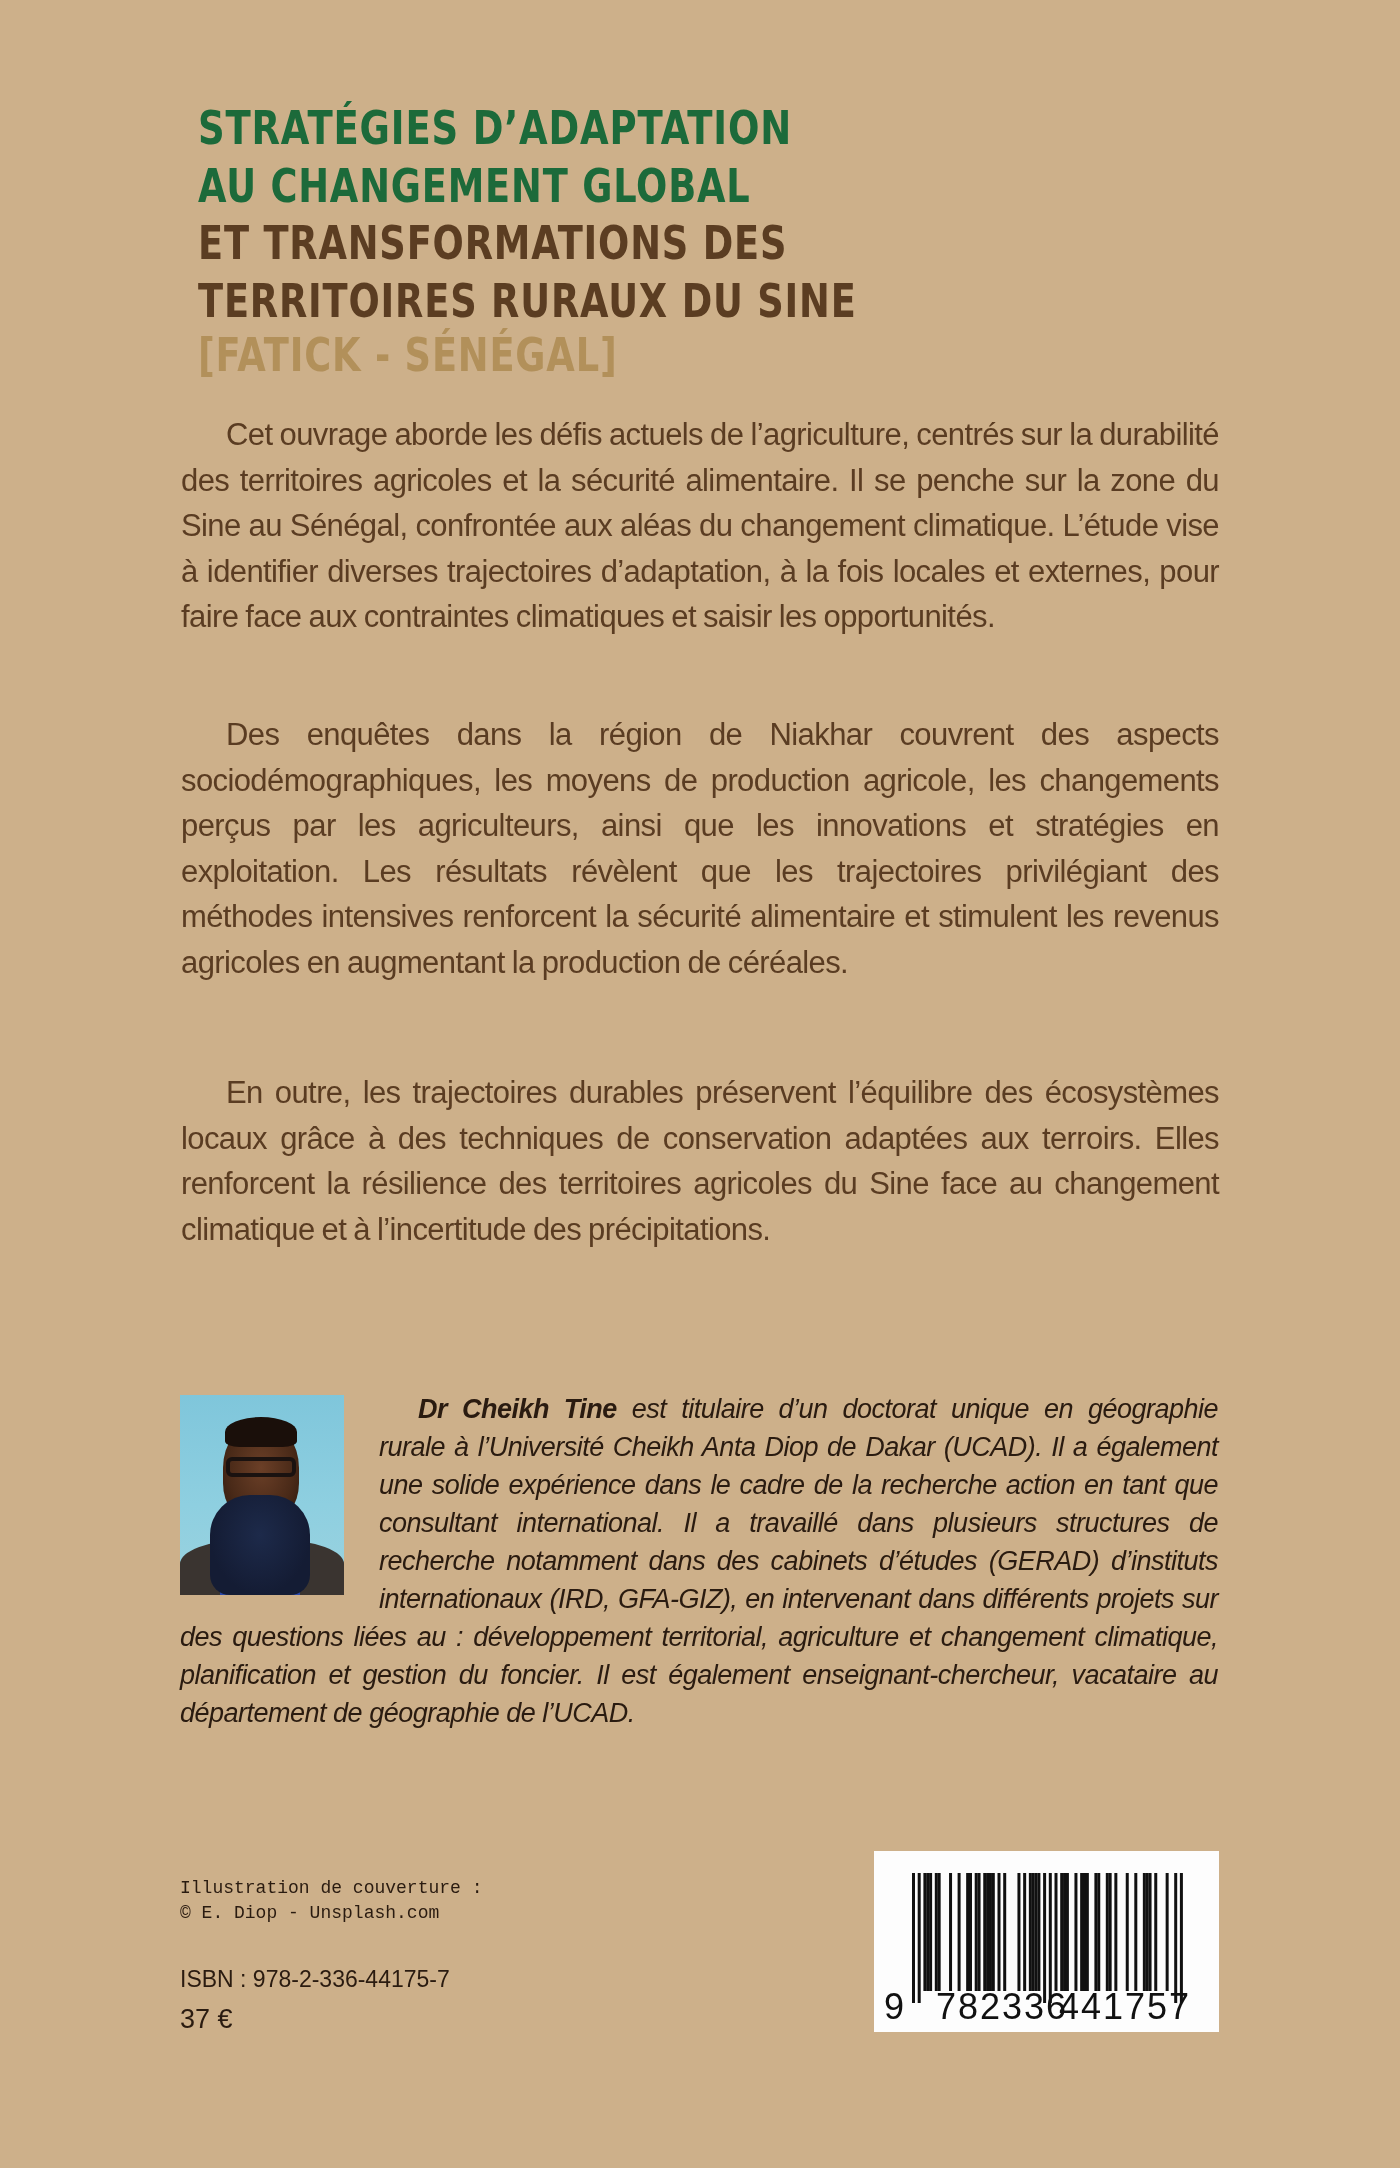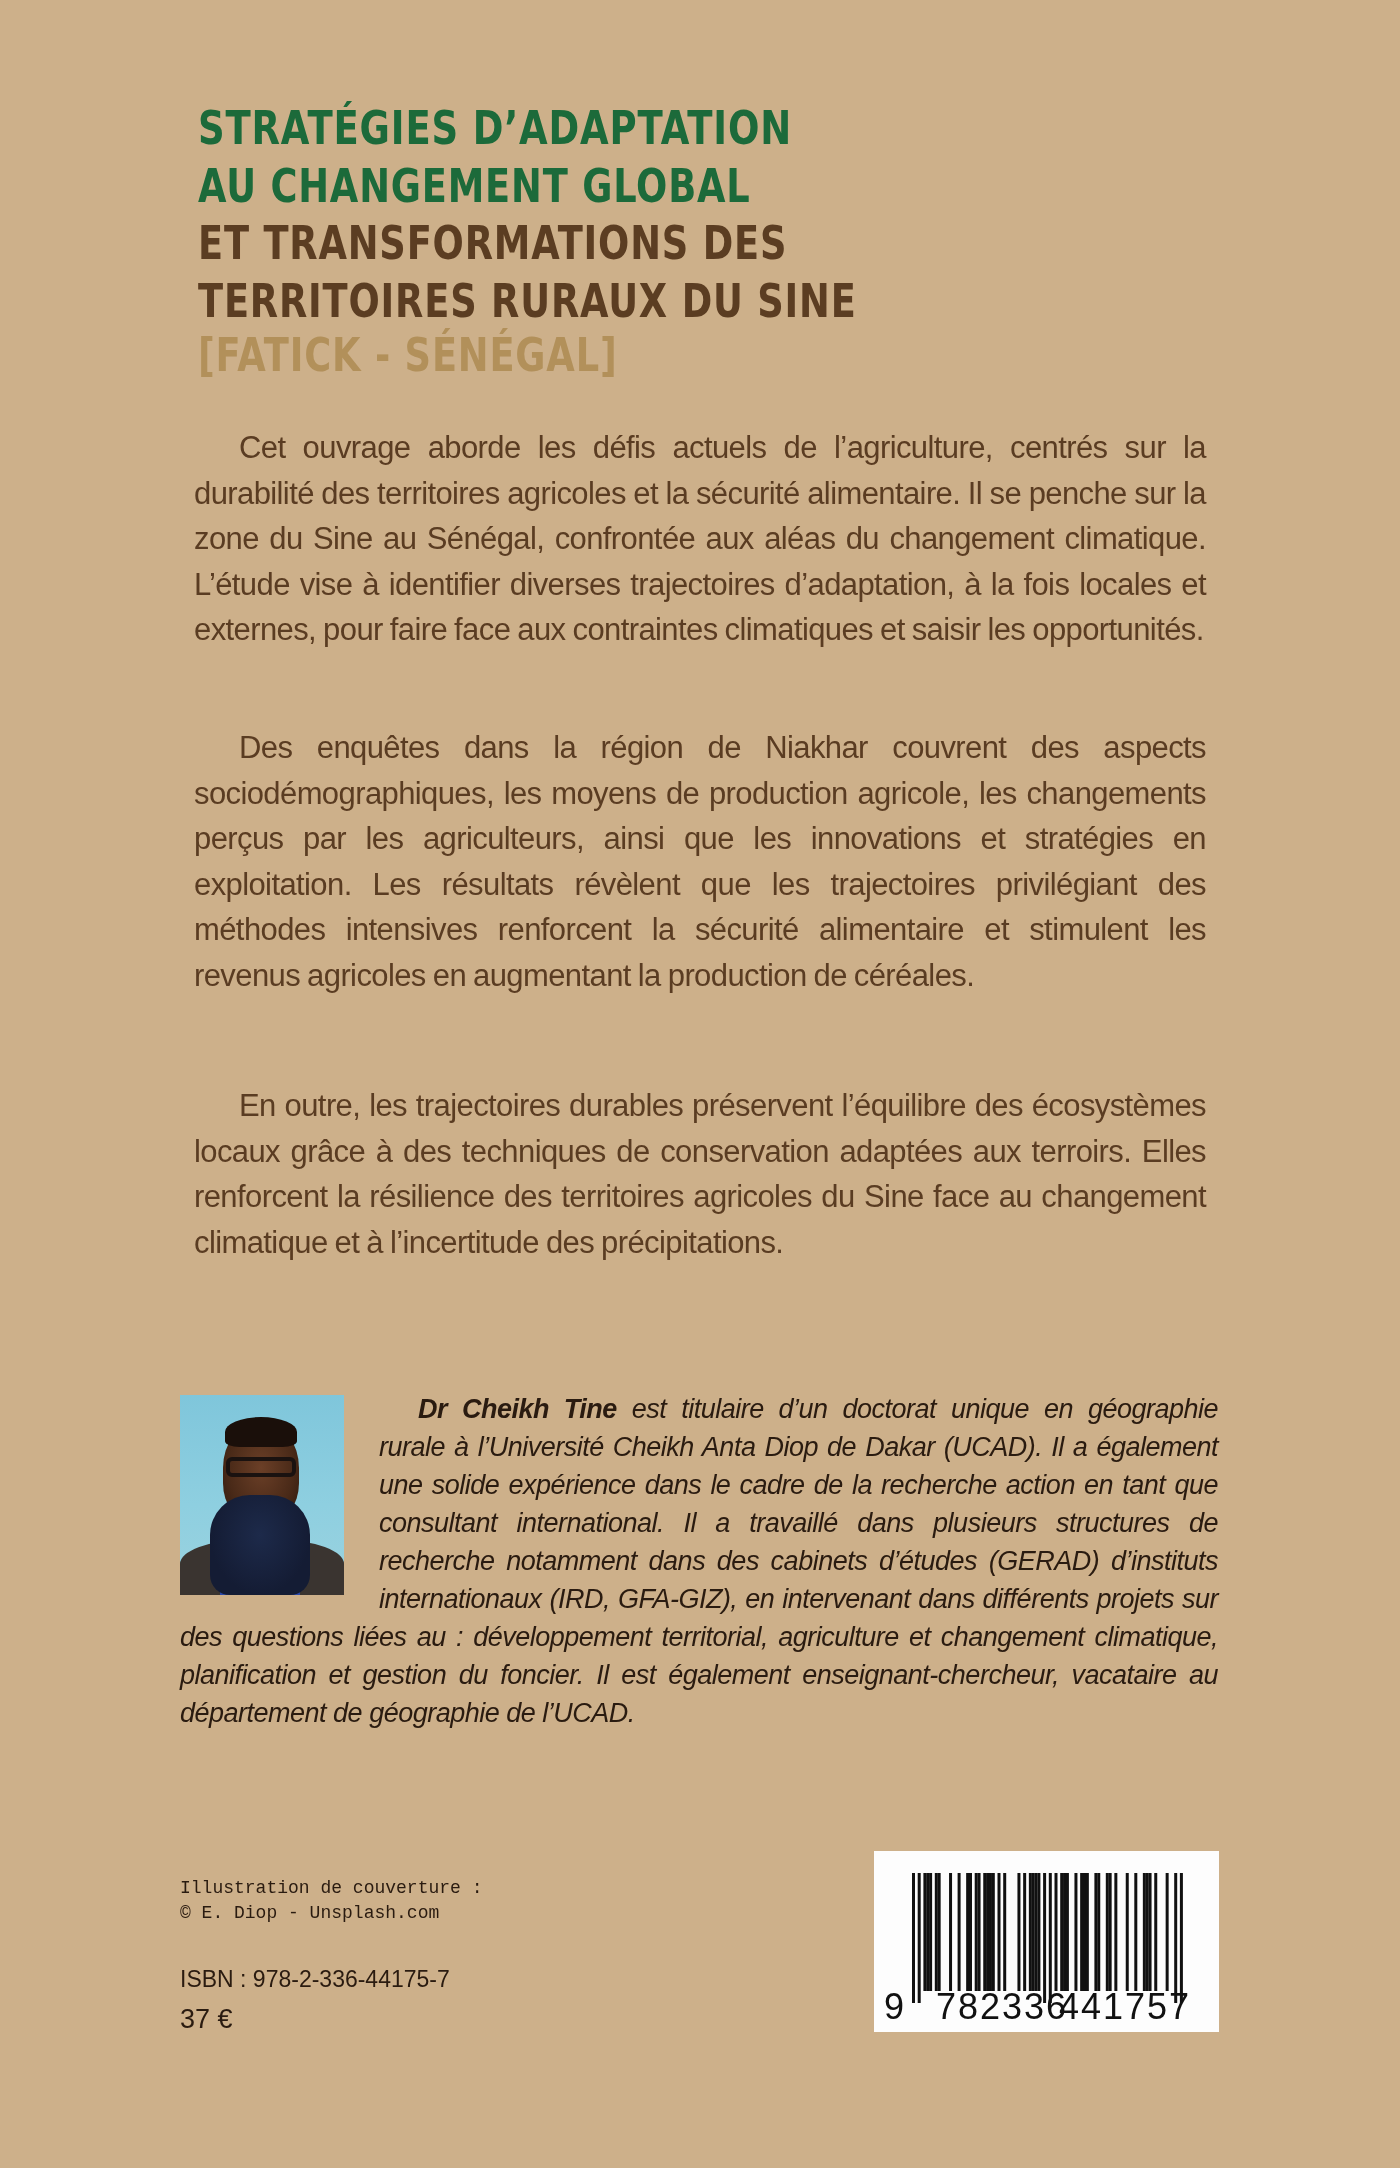--- a/index.html
+++ b/index.html
@@ -37,21 +37,21 @@
     .body-text {
       position: absolute; left: 181px; width: 1038px;
       color: #5a3c22;
       font-family: "Liberation Sans", sans-serif;
       font-size: 31px;
       line-height: 45.5px;
       text-align: justify;
       letter-spacing: -0.6px;
       word-spacing: -1px;
     }
-    .body-text .para-inner { text-indent: 45px; margin: 13px; }
+    .body-text .para-inner { text-indent: 45px; margin: 0; }
     #para1 { top: 412px; }
     #para2 { top: 712px; }
     #para3 { top: 1070px; }
 
     .author-photo {
       position: absolute; left: 180px; top: 1395px; width: 164px; height: 200px;
       overflow: hidden;
       background: linear-gradient(180deg, #7fc6db 0%, #8ecfe0 55%, #9bd3df 100%);
     }
     .author-photo .head {

